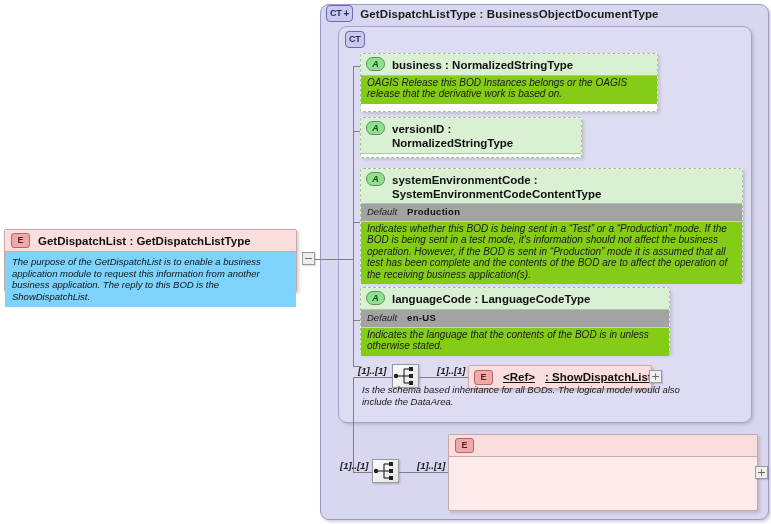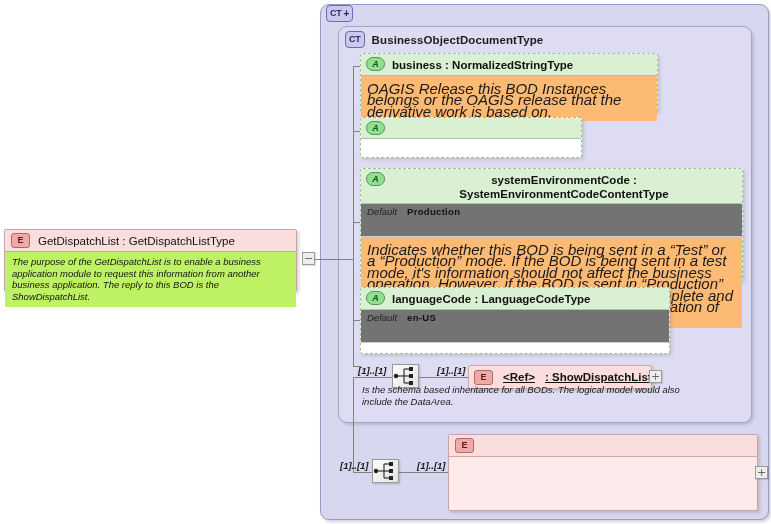--- a/index.html
+++ b/index.html
@@ -104,63 +104,63 @@
     font-size: 9px;
     font-weight: bold;
     color: #1b4d1b;
     font-style: italic;
     line-height: 1;
   }
   .attr-default {
     display: flex;
     gap: 10px;
     align-items: baseline;
-    padding: 2px 6px 19px 6px;
+    padding: 2px 6px 4px 6px;
     border-bottom: 1px solid #cfcfcf;
-    background: #737373;
+    background: #a3a3a3;
   }
   .attr-default .dlabel {
     font-size: 9.5px;
     font-style: italic;
     color: #222;
   }
   .attr-default .dval {
     font-size: 9.5px;
     font-weight: bold;
     color: #111;
     letter-spacing: .3px;
   }
   .attr-doc {
-    padding: 7px 6px 4px 6px;
-    font-size: 15px;
+    padding: 1px 6px 4px 6px;
+    font-size: 10px;
     font-style: italic;
     color: #1a1a1a;
     line-height: 11.4px;
-    background: #fdba74;
+    background: #84cc16;
   }
 
   
   .elem-card {
     position: absolute;
     background: #ffffff;
     border: 1px solid #c9a5a5;
     border-radius: 2px;
     box-shadow: 2px 2px 3px rgba(150,130,130,0.35);
   }
   .elem-head {
     background: #fadede;
     border-bottom: 1px solid #cfa9a9;
     display: flex;
     align-items: center;
     gap: 8px;
     padding: 3px 8px 3px 6px;
   }
   .elem-head .etitle {
     font-size: 11.5px;
-    font-weight: normal;
+    font-weight: bold;
     color: #111;
     white-space: nowrap;
   }
   .badge-e {
     flex: 0 0 auto;
     display: inline-flex;
     align-items: center;
     justify-content: center;
     width: 19px; height: 15px;
     border: 1px solid #b06a6a;
@@ -170,21 +170,21 @@
     font-weight: bold;
     color: #5d1b1b;
     line-height: 1;
   }
   .elem-doc {
     padding: 4px 7px 5px 7px;
     font-size: 9.5px;
     font-style: italic;
     color: #141414;
     line-height: 11.6px;
-    background: #bef264;
+    background: #7dd3fc;
   }
   
   .elem-ref {
     position: absolute;
     background: #fadede;
     border: 1px solid #cfa9a9;
     border-radius: 2px;
     box-shadow: 2px 2px 3px rgba(150,130,130,0.35);
     display: flex;
     align-items: center;
@@ -254,73 +254,75 @@
 </head>
 <body>
 
 <div class="box ct-outer" style="left:320px; top:4px; width:449px; height:516px;"></div>
 
 <div class="ct-header" style="left:326px; top:5px;">
   <span class="badge-ct">
     <span>CT</span>
       <span class="plus">+</span>
   </span>
+  <span class="title">GetDispatchListType : BusinessObjectDocumentType</span>
 </div>
 
 <div class="box ct-inner" style="left:338px; top:26px; width:414px; height:397px;"></div>
 
 <div class="ct-header" style="left:345px; top:31px;">
   <span class="badge-ct">
     <span>CT</span>
   </span>
-  <span class="title">BusinessObjectDocumentType</span>
 </div>
 
 <div class="line-v" style="left:353px; top:66px; height:300px;"></div>
 <div class="line-h" style="left:353px; top:66px; width:8px;"></div>
 <div class="line-h" style="left:353px; top:131px; width:8px;"></div>
 <div class="line-h" style="left:353px; top:222px; width:8px;"></div>
 <div class="line-h" style="left:353px; top:320px; width:8px;"></div>
 <div class="line-h" style="left:353px; top:366px; width:8px;"></div>
 
 <div class="attr-card" style="left:360px; top:53px; width:298px; height:59px;">
   <div class="attr-head">
     <span class="badge-a">A</span>
     <span class="atitle">business : NormalizedStringType</span>
   </div>
   <div class="attr-doc">OAGIS Release this BOD Instances belongs or the OAGIS release that the derivative work is based on.</div>
 </div>
 
 <div class="attr-card" style="left:360px; top:117px; width:222px; height:41px;">
   <div class="attr-head">
     <span class="badge-a">A</span>
+    <span class="atitle">versionID : NormalizedStringType</span>
   </div>
 </div>
 
 <div class="attr-card" style="left:360px; top:168px; width:383px; height:113px;">
   <div class="attr-head" style="padding-bottom:2px;">
     <span class="badge-a">A</span>
-    <span class="atitle" style="text-align:center; flex:1;">systemEnvironmentCode : SystemEnvironmentCodeContentType</span>
+    <span class="atitle" style="flex:1;">systemEnvironmentCode : SystemEnvironmentCodeContentType</span>
   </div>
   <div class="attr-default">
     <span class="dlabel">Default</span>
     <span class="dval">Production</span>
   </div>
   <div class="attr-doc">Indicates whether this BOD is being sent in a “Test” or a “Production” mode. If the BOD is being sent in a test mode, it's information should not affect the business operation. However, if the BOD is sent in “Production” mode it is assumed that all test has been complete and the contents of the BOD are to affect the operation of the receiving business application(s).</div>
 </div>
 
 <div class="attr-card" style="left:360px; top:287px; width:310px; height:67px;">
   <div class="attr-head">
     <span class="badge-a">A</span>
     <span class="atitle">languageCode : LanguageCodeType</span>
   </div>
   <div class="attr-default">
     <span class="dlabel">Default</span>
     <span class="dval">en-US</span>
   </div>
+  <div class="attr-doc">Indicates the language that the contents of the BOD is in unless otherwise stated.</div>
 </div>
 
 <div class="card-label" style="left:358px; top:365px;">[1]..[1]</div>
 
 <div class="line-h" style="left:353px; top:377px; width:39px;"></div>
 
 <div class="seq-icon" style="left:392px; top:364px;">
   <svg width="25" height="22" viewBox="0 0 25 22">
     <line x1="4" y1="11" x2="11" y2="11" stroke="#333" stroke-width="1.2"></line>
     <line x1="11" y1="4" x2="11" y2="18" stroke="#333" stroke-width="1.2"></line>

